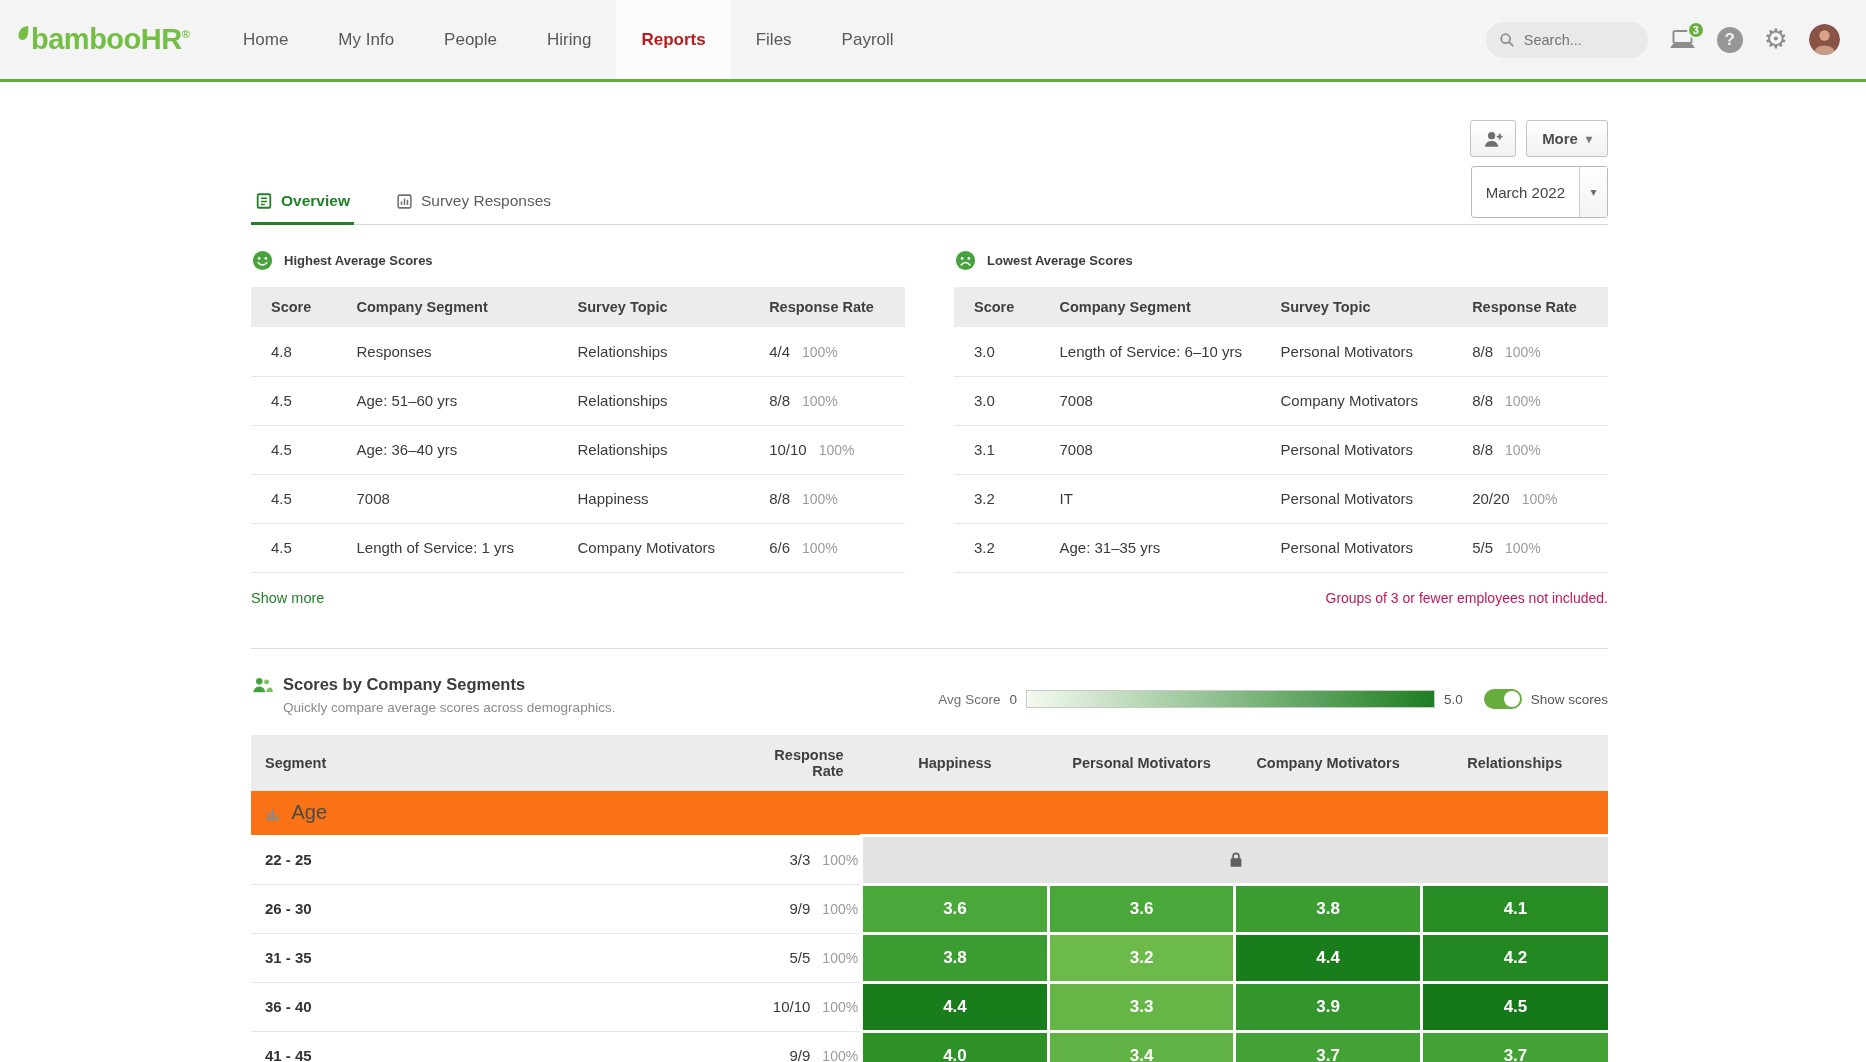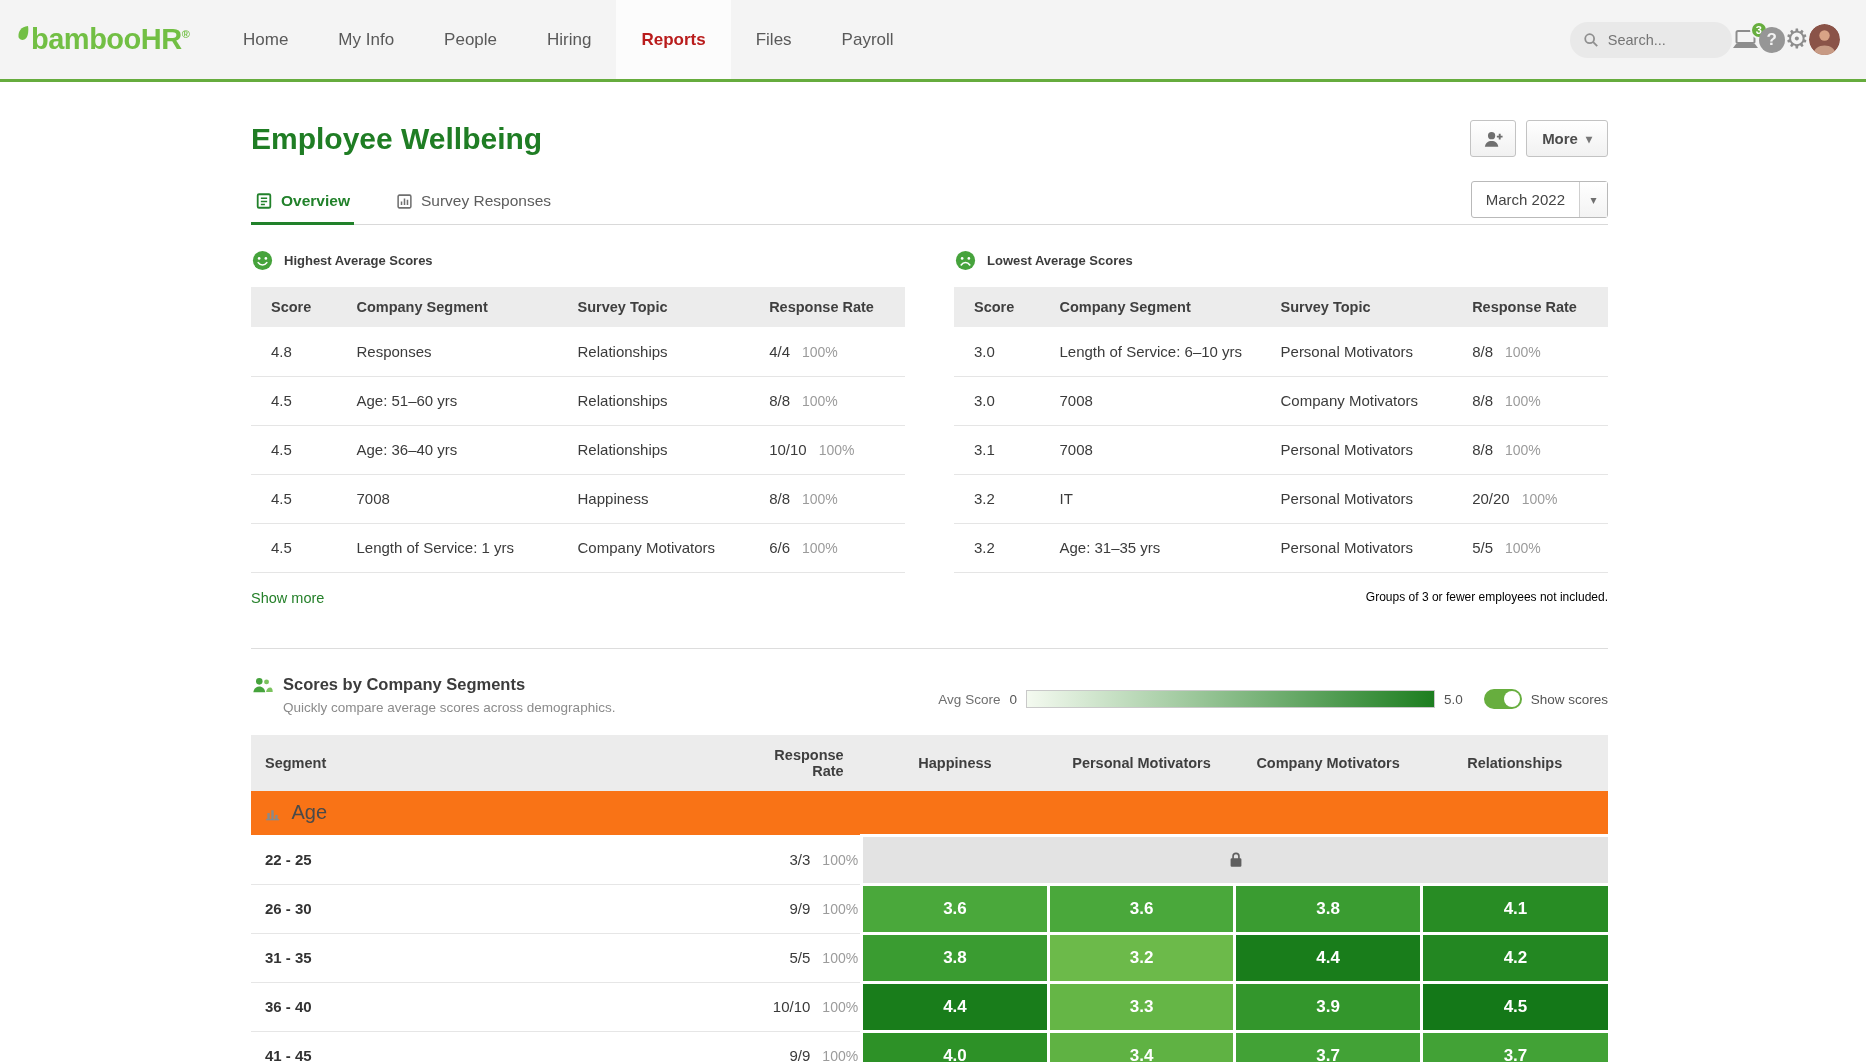--- a/index.html
+++ b/index.html
@@ -45,20 +45,21 @@
   }
   .nav-item.active {
     background: #fcfcfc;
     color: #b91c1c;
     font-weight: bold;
   }
   .nav-right {
     margin-left: auto;
     display: flex;
     align-items: center;
+    gap: 21px;
     padding-right: 26px;
   }
   .search { position: relative; }
   .search input {
     width: 162px; height: 36px;
     border: none; border-radius: 18px;
     background: #e9e9e9;
     padding: 0 12px 0 38px;
     font-size: 14.5px; color: #555;
     outline: none;
@@ -111,21 +112,21 @@
     padding: 0 4px 12px;
     margin-right: 38px;
     font-size: 15.5px; color: #5d5d5d;
     cursor: pointer;
     border-bottom: 3px solid transparent;
     margin-bottom: -1px;
   }
   .tab.active { color: #21812a; font-weight: bold; border-bottom-color: #21812a; }
   .period {
     position: absolute; right: 0; bottom: 6px;
-    display: flex; align-items: center; height: 37px;
+    display: flex; align-items: center; height: 52px;
     border: 1px solid #b9b9b9; border-radius: 3px;
     background: #fff; cursor: pointer;
   }
   .period-label { padding: 0 14px; font-size: 15px; color: #444; }
   .period-dd {
     width: 28px; align-self: stretch;
     border-left: 1px solid #cfcfcf;
     display: flex; align-items: center; justify-content: center;
     color: #6f6f6f; font-size: 12px;
     background: linear-gradient(#fff, #f3f3f3);
@@ -146,21 +147,21 @@
   }
   .scores th:first-child, .scores td:first-child { padding-left: 20px; }
   .scores td {
     padding: 0 10px; height: 49px;
     border-bottom: 1px solid #e5e5e5;
     font-size: 15px; color: #3b3b3b;
   }
   .rate-pct { color: #9b9b9b; margin-left: 12px; font-size: 14px; }
   .panel-foot { margin-top: 17px; font-size: 14.5px; min-height: 18px; }
   .show-more { color: #25802a; cursor: pointer; }
-  .footnote { color: #000000; text-align: right; font-size: 12px; }
+  .footnote { color: #be185d; text-align: right; font-size: 14px; }
 
   .section-divider { border: none; border-top: 1px solid #ddd; margin: 40px 0 0; }
 
   
   .segments-head { display: flex; justify-content: space-between; margin-top: 26px; }
   .seg-title { display: flex; align-items: center; gap: 10px; font-size: 16.5px; font-weight: bold; color: #3c3c3c; }
   .seg-sub { margin: 5px 0 0 32px; color: #8b8b8b; font-size: 13.5px; }
   .legend { display: flex; align-items: center; gap: 9px; margin-top: 9px; }
   .lg-label { color: #6f6f6f; font-size: 13.5px; }
   .lg-min, .lg-max, .lg-toggle-label { font-size: 13.5px; color: #555; }
@@ -251,21 +252,20 @@
           <circle cx="15.5" cy="11.5" r="5.2" fill="#d9a386"></circle>
           <path d="M4 31c1-6.4 5.7-9.4 11.5-9.4S26 24.6 27 31z" fill="#c79a84"></path>
         </svg>
     </div>
   </div>
 </header>
 
 <main>
 
   <div class="page-head">
-    <h1 class="page-title">Employee Wellbeing</h1>
     <div class="head-actions">
       <div class="btn btn-icon-only">
         <svg width="21" height="18" viewBox="0 0 22 18">
             <circle cx="9" cy="5.5" r="3.8" fill="#6f6f6f"></circle>
             <path d="M2 17c.5-4 3.3-6 7-6s6.5 2 7 6z" fill="#6f6f6f"></path>
             <path d="M17.5 3.5v6M14.5 6.5h6" stroke="#6f6f6f" stroke-width="2"></path>
           </svg>
       </div>
       <div class="btn btn-more">
         <span>More</span>

